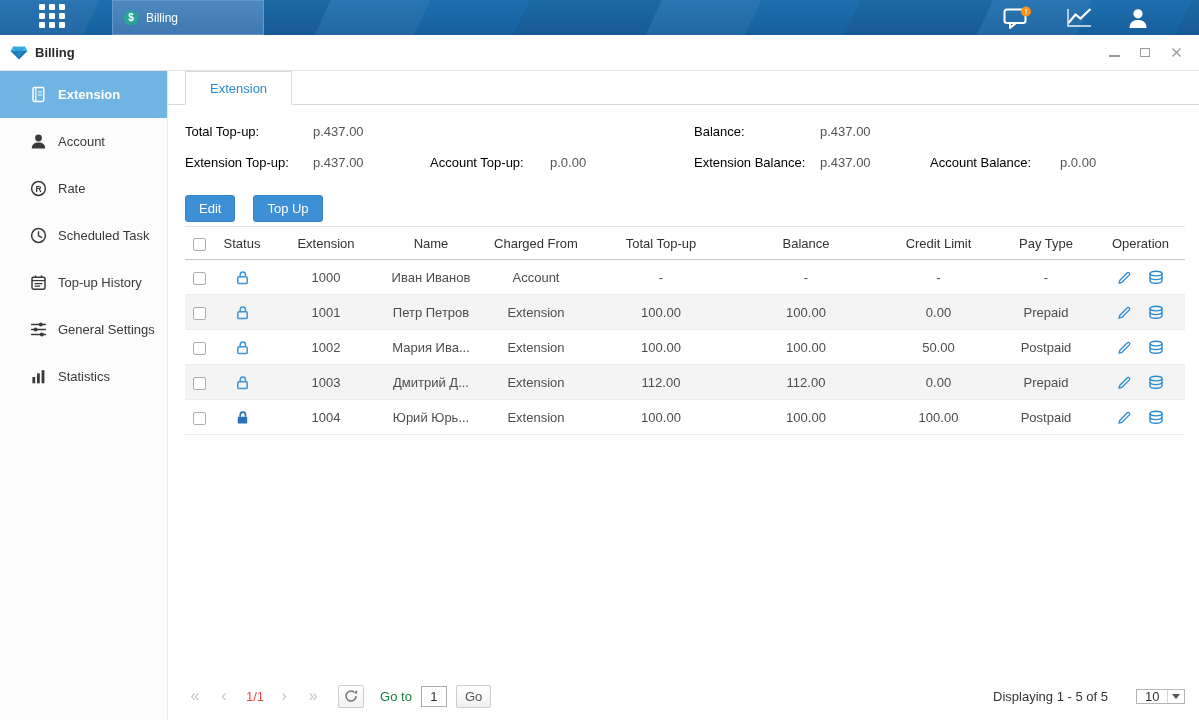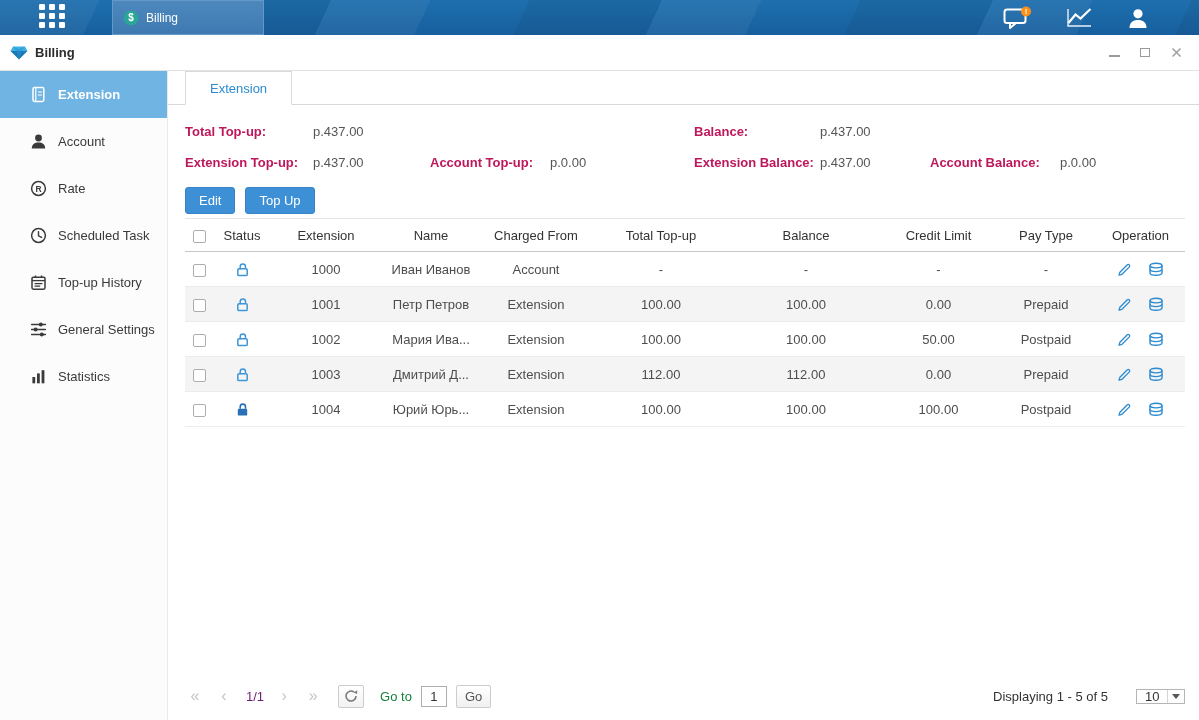--- a/index.html
+++ b/index.html
@@ -40,27 +40,27 @@
   .main{flex:1;display:flex;flex-direction:column;background:#fff;min-width:0}
   .tabstrip{height:34px;border-bottom:1px solid #d9d9d9;display:flex;padding-left:17px;flex:none}
   .tab{height:34px;margin-bottom:-1px;border:1px solid #d9d9d9;border-bottom:1px solid #fff;
     background:#fff;color:#2b8bd0;font-size:13px;display:flex;align-items:center;padding:0 24px;cursor:pointer}
   .content{flex:1;display:flex;flex-direction:column;padding:0 14px 0 17px;min-height:0}
 
   
   .summary{padding-top:12px;flex:none}
   .sum-row{position:relative;height:31px;font-size:13px}
   .sum-row span{position:absolute;top:7px;white-space:nowrap}
-  .sl{font-weight:bold;color:#be185d}
+  .sl{font-weight:normal;color:#000000}
   .sv{color:#555}
   .p1{left:0}.p2{left:128px}.p3{left:245px}.p4{left:365px}
   .p5{left:509px}.p6{left:635px}.p7{left:745px}.p8{left:875px}
 
   
-  .btn-row{margin-top:8px;display:flex;gap:10px;flex:none}
+  .btn-row{margin-top:16px;display:flex;gap:18px;flex:none}
   .btn-blue{height:27px;padding:0 13px;background:#3e90d6;border:1px solid #3784c8;border-radius:3px;
     color:#fff;font-size:13px;display:flex;align-items:center;cursor:pointer}
 
   
   .table-wrap{margin-top:4px;flex:none}
   table{width:100%;border-collapse:collapse;table-layout:fixed}
   thead th{height:33px;font-weight:400;color:#333;font-size:13px;text-align:center;
     border-top:1px solid #e4e4e4;border-bottom:1px solid #c6c6c6}
   tbody td{height:35px;font-size:13px;color:#4d4d4d;text-align:center;border-bottom:1px solid #ececec;
     overflow:hidden;white-space:nowrap}
@@ -70,21 +70,21 @@
   .status-wrap{display:inline-flex;cursor:pointer;vertical-align:middle}
   .status-wrap .lock-closed{display:none}
   .status-wrap.locked .lock-closed{display:inline-block}
   .ops{display:inline-flex;align-items:center;gap:16px;vertical-align:middle}
   .ops span{display:inline-flex;cursor:pointer}
 
   
   .pager{margin-top:auto;flex:none;display:flex;align-items:center;padding:0 0 12px 0;font-size:13px;color:#666}
   .pg-btn{width:20px;height:24px;display:flex;align-items:center;justify-content:center;
     color:#c5c5c5;font-size:16px;cursor:pointer;margin-right:9px}
-  .pg-info{color:#701a75;margin:0 10px 0 3px}
+  .pg-info{color:#ef4444;margin:0 10px 0 3px}
   .refresh-btn{width:26px;height:23px;border:1px solid #ccc;border-radius:2px;margin-left:6px;
     background:linear-gradient(#fff,#f2f2f2);display:flex;align-items:center;justify-content:center;cursor:pointer}
   .goto-label{margin-left:16px;color:#15803d}
   .goto-input{width:26px;height:21px;border:1px solid #adadad;margin-left:9px;text-align:center;
     font-size:13px;font-family:"Liberation Sans",sans-serif;color:#333}
   .go-btn{height:23px;padding:0 8px;border:1px solid #ccc;border-radius:2px;margin-left:9px;
     background:linear-gradient(#fff,#f0f0f0);color:#555;display:flex;align-items:center;cursor:pointer}
   .pager-right{margin-left:auto;display:flex;align-items:center;gap:28px}
   .displaying{color:#333}
   .page-size{width:49px;height:15px;border:1px solid #b5b5b5;background:#fff;display:flex;align-items:center;cursor:pointer}

